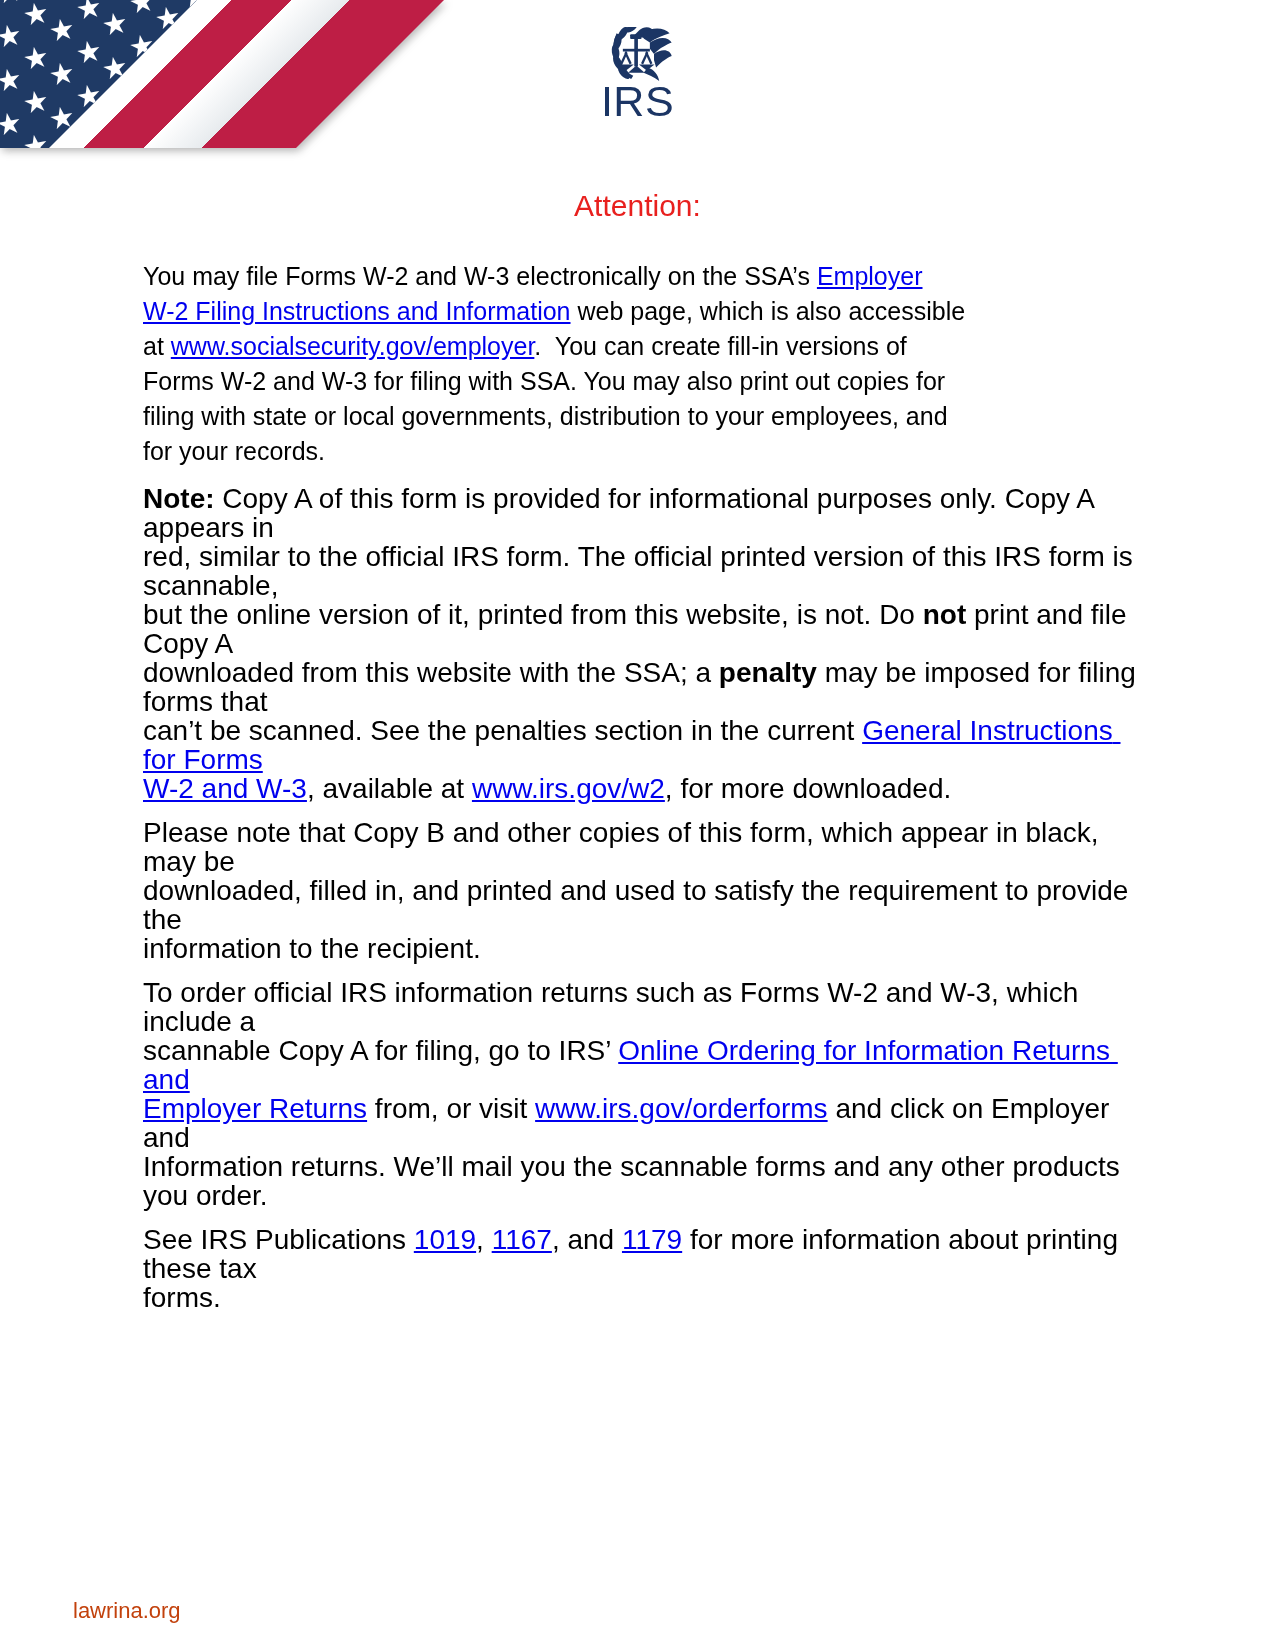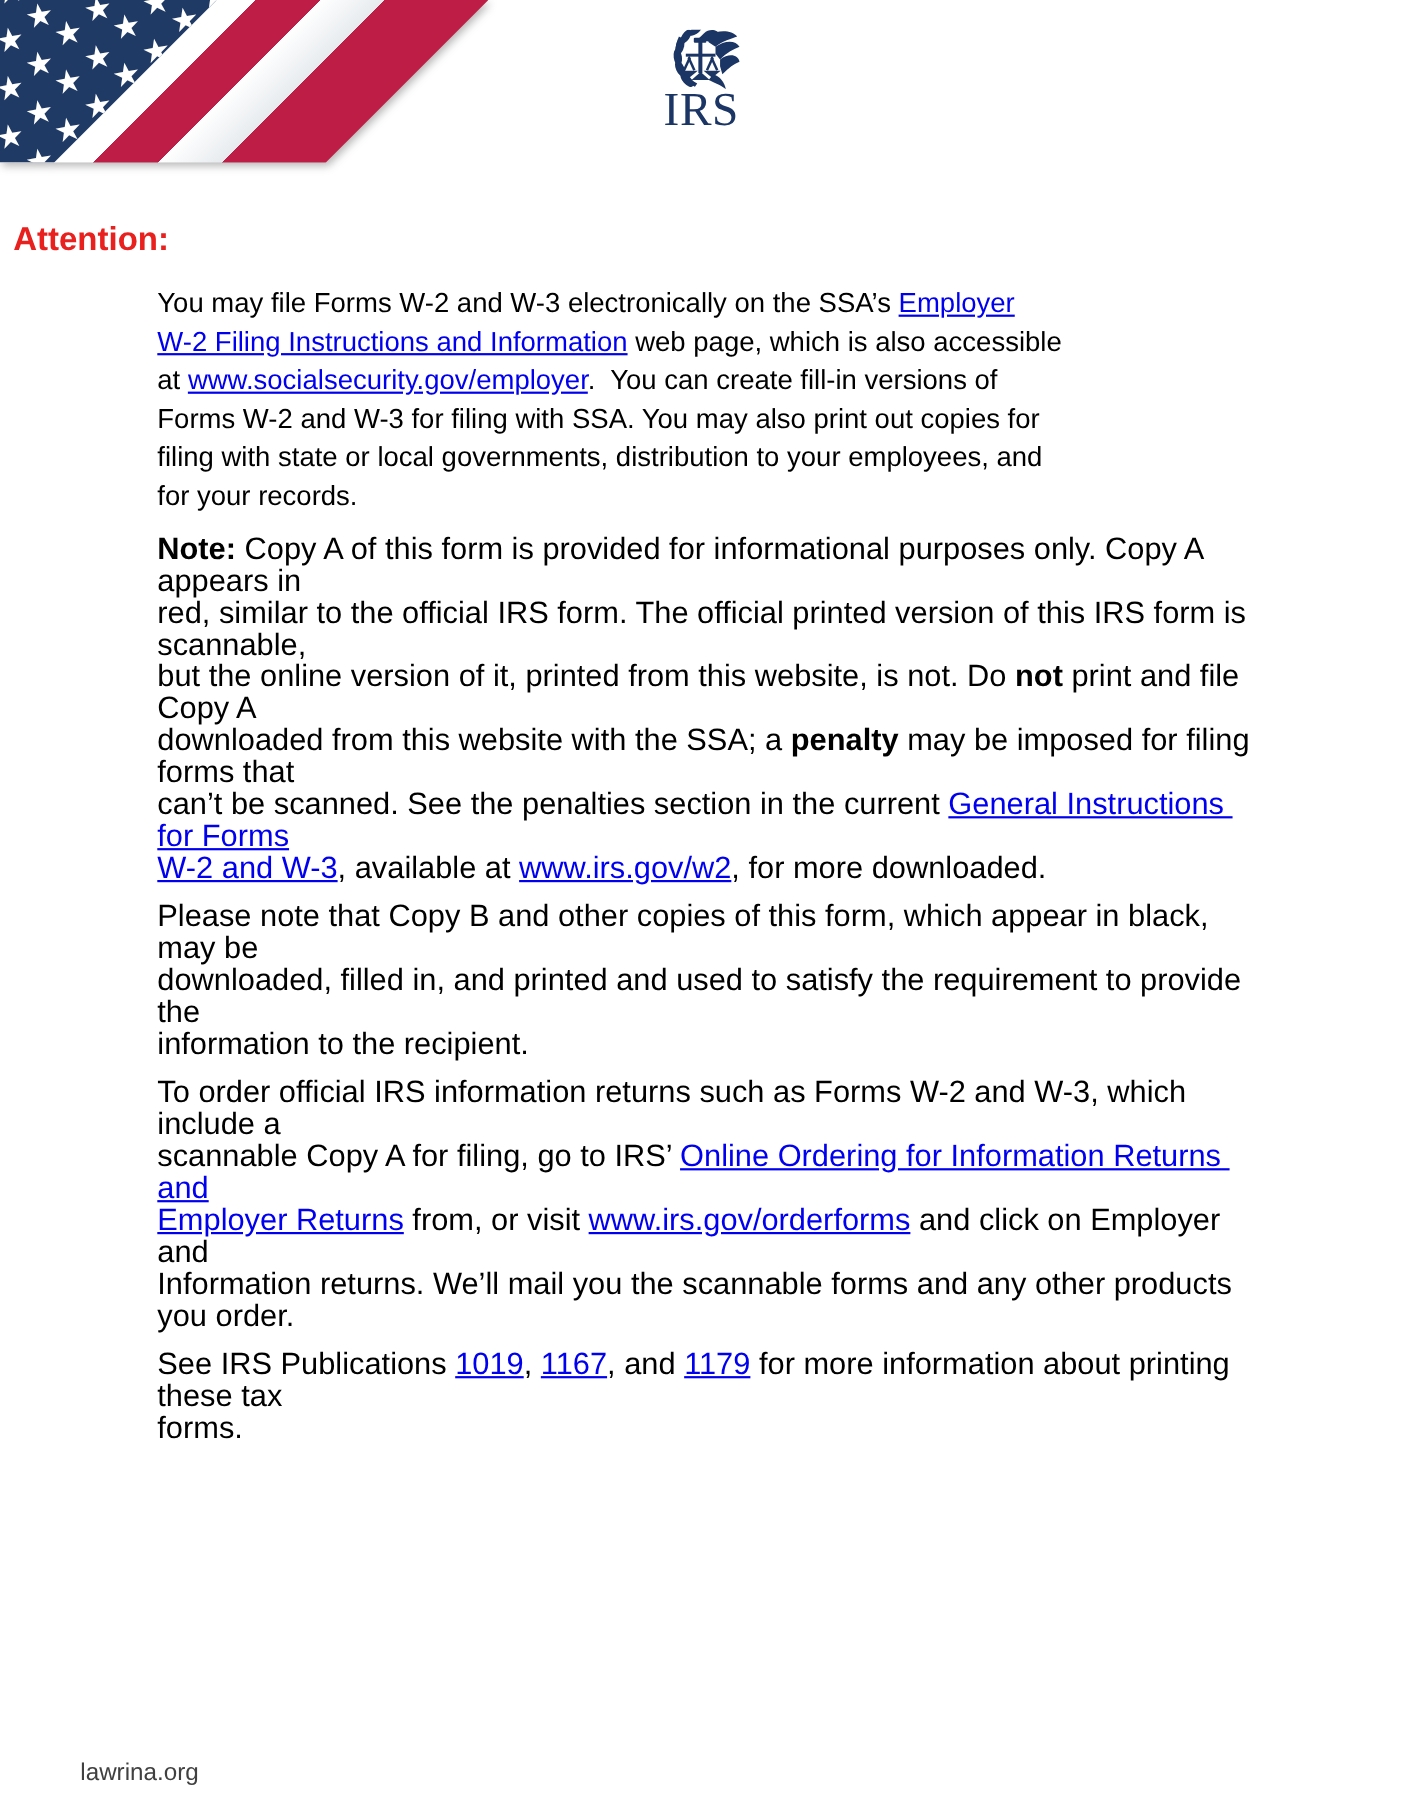--- a/index.html
+++ b/index.html
@@ -53,49 +53,49 @@
 
   
   .irs-logo{
     position:absolute;top:27px;left:50%;
     transform:translateX(-50%);
     text-align:center;color:var(--logo-navy);
   }
   .irs-emblem{display:block;margin:0 auto 1px auto;}
   .irs-emblem *{fill:var(--logo-navy);}
   .irs-wordmark{
-    font-family:Liberation Serif, serif;
+    font-family:Liberation Sans, sans-serif;
     font-size:43px;line-height:38px;letter-spacing:0.5px;font-weight:500;
   }
 
   
   .attention{
     position:absolute;top:188px;left:0;right:0;
-    text-align:left;
-    font-size:30px;line-height:35px;font-weight:bold;
+    text-align:center;
+    font-size:30px;line-height:35px;font-weight:normal;
     color:var(--accent-red);
-    margin:12px;
+    margin:0;
   }
 
   
   .content{
     position:absolute;top:249px;left:143px;width:1010px;
   }
   .para{
     margin:0 0 15px 0;
     white-space:pre-wrap;
   }
   .para.lead{font-size:25px;line-height:35px;margin-top:10px;}
   .para.body{font-size:28px;line-height:29px;}
   .link{color:var(--link-blue);text-decoration:underline;cursor:pointer;}
 
   
   .footer{
     position:absolute;left:73px;top:1598px;
-    font-size:22px;line-height:26px;color:#404040;
+    font-size:22px;line-height:26px;color:#c2410c;
   }
 </style>
 </head>
 <body>
 
 <div class="page">
 
   <div class="flag-wrap">
     <div class="flag">
       <div class="canton">

